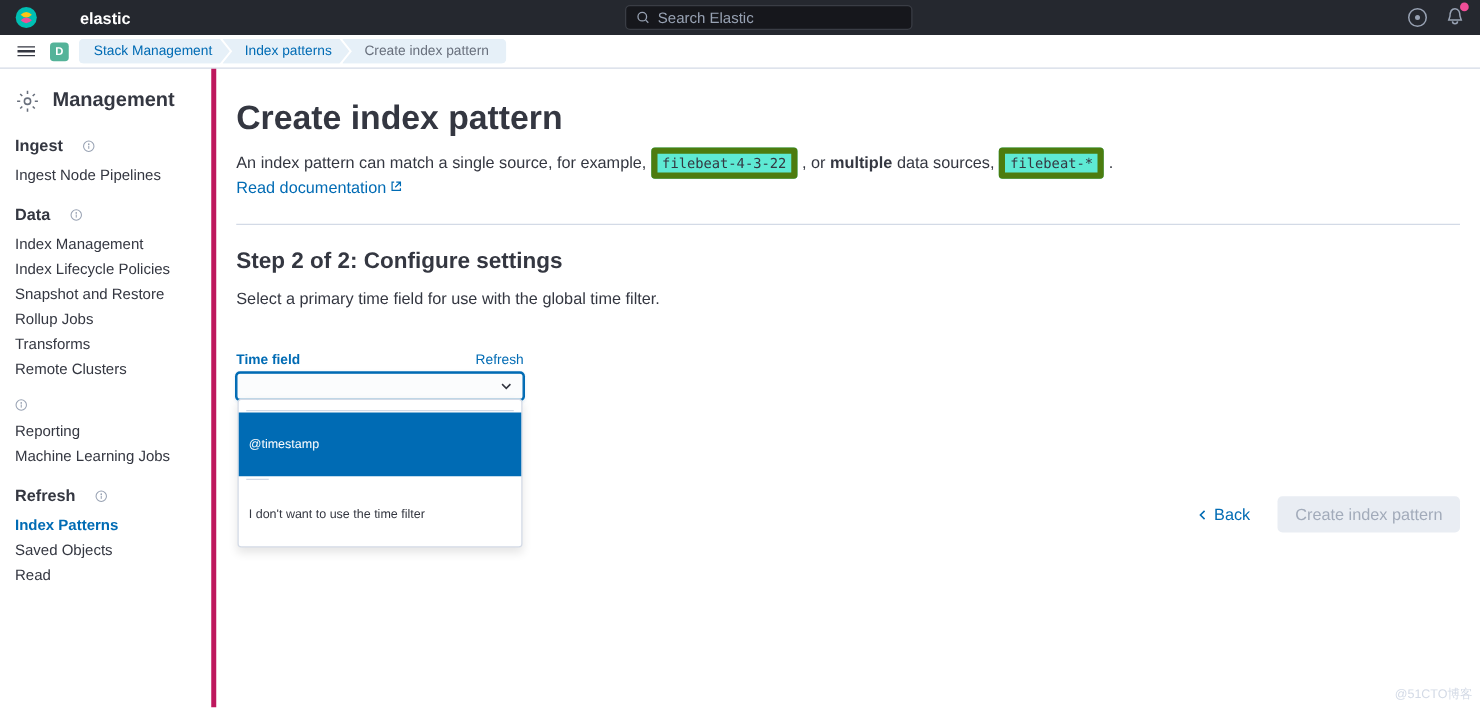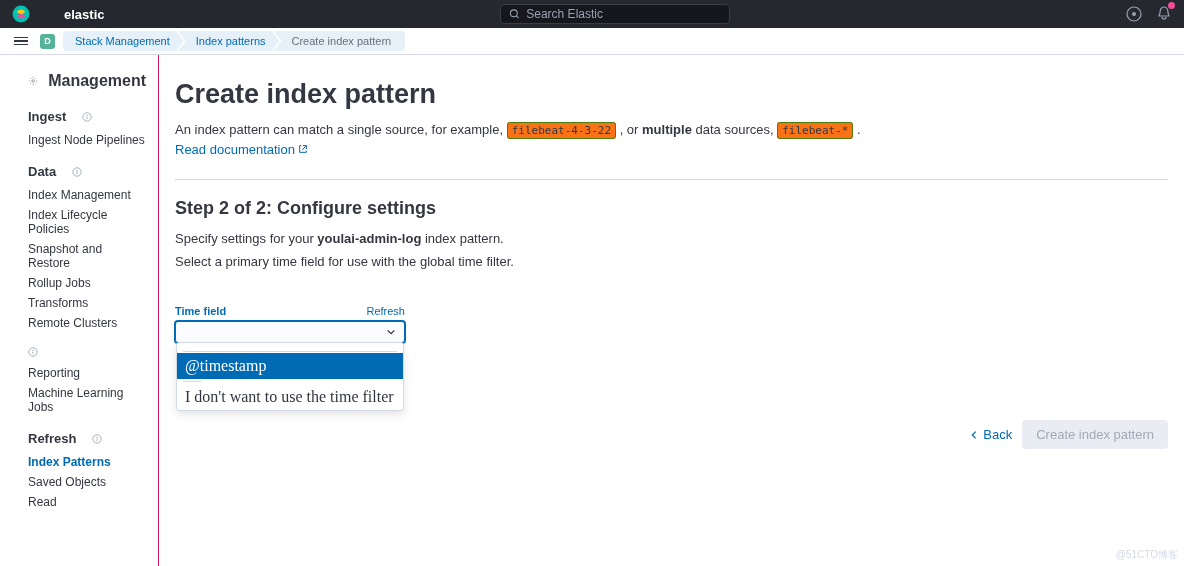--- a/index.html
+++ b/index.html
@@ -22,56 +22,56 @@
     .sub-header { height: 27px; background: #fff; border-bottom: 1px solid #d3dae6; display: flex; align-items: center; padding: 0 10px; gap: 8px; }
     .hamburger { display: flex; flex-direction: column; gap: 2px; cursor: pointer; padding: 4px; }
     .hamburger span { width: 14px; height: 1.5px; background: #343741; }
     .user-avatar { width: 15px; height: 15px; background: #54b399; border-radius: 3px; color: #fff; display: flex; align-items: center; justify-content: center; font-size: 9px; font-weight: 600; }
     .breadcrumb { display: flex; align-items: center; }
     .breadcrumb-item { position: relative; padding: 4px 14px 4px 18px; font-size: 11px; color: #006bb4; background: #e6f0f8; clip-path: polygon(0 0, calc(100% - 8px) 0, 100% 50%, calc(100% - 8px) 100%, 0 100%, 8px 50%); margin-left: -6px; cursor: pointer; }
     .breadcrumb-item:first-child { clip-path: polygon(0 0, calc(100% - 8px) 0, 100% 50%, calc(100% - 8px) 100%, 0 100%); margin-left: 0; padding-left: 12px; border-radius: 4px 0 0 4px; }
     .breadcrumb-item:last-child { color: #69707d; clip-path: polygon(0 0, 100% 0, 100% 100%, 0 100%, 8px 50%); border-radius: 0 4px 4px 0; }
     
     .main-layout { display: flex; height: calc(100vh - 55px); }
-    .sidebar { width: 143px; border-right: 1px solid #be185d; padding: 16px 12px; overflow-y: auto; margin-left: 16px; }
+    .sidebar { width: 173px; border-right: 4px solid #be185d; padding: 16px 12px; overflow-y: auto; }
     .sidebar-header { display: flex; align-items: center; gap: 10px; margin-bottom: 18px; }
     .sidebar-header-icon { width: 20px; height: 20px; }
     .sidebar-header-title { font-size: 16px; font-weight: 600; }
     .section-head { display: flex; align-items: center; gap: 16px; font-weight: 600; font-size: 13px; margin-top: 14px; margin-bottom: 6px; }
     .section-head svg { width: 10px; height: 10px; }
     .section-item { font-size: 12px; color: #343741; padding: 3px 0; cursor: pointer; }
     .section-item.active { color: #006bb4; font-weight: 700; }
     
     .content { flex: 1; padding: 24px 16px 24px 16px; overflow-y: auto; }
     .page-title { font-size: 27px; font-weight: 700; margin-bottom: 10px; }
     .page-desc { font-size: 13px; color: #343741; line-height: 1.5; }
-    .page-desc code { background: #f97316; border: 1px solid #4d7c0f; border-radius: 3px; padding: 1px 4px; font-family: Menlo, Consolas, monospace; font-size: 11px; }
+    .page-desc code { background: #5eead4; border: 5px solid #4d7c0f; border-radius: 3px; padding: 1px 4px; font-family: Menlo, Consolas, monospace; font-size: 11px; }
     .page-desc strong { font-weight: 700; }
     .doc-link { color: #006bb4; text-decoration: none; display: inline-flex; align-items: center; gap: 3px; }
     .doc-link svg { width: 10px; height: 10px; }
     hr.divider { border: none; border-top: 1px solid #d3dae6; margin: 20px 0 18px 0; }
     .step-title { font-size: 18px; font-weight: 700; margin-bottom: 12px; }
     .step-desc { font-size: 13px; margin-bottom: 8px; }
     .step-desc strong { font-weight: 700; }
     .form-group { margin-top: 16px; width: 230px; }
     .form-label-row { display: flex; justify-content: space-between; align-items: center; margin-bottom: 4px; margin-top: 36px; }
     .form-label { font-size: 11px; color: #006bb4; font-weight: 600; }
     .refresh-link { font-size: 11px; color: #006bb4; cursor: pointer; }
     .select-box { position: relative; width: 100%; height: 22px; border: 1px solid #006bb4; border-radius: 3px; background: #fbfcfd; box-shadow: 0 0 0 1px #006bb4, 0 1px 3px rgba(0,107,180,0.2); display: flex; align-items: center; padding: 0 8px; cursor: pointer; }
     .select-box svg { margin-left: auto; width: 10px; height: 10px; }
     .dropdown { position: absolute; top: 100%; left: 0; right: 0; background: #fff; border: 1px solid #d3dae6; border-radius: 3px; box-shadow: 0 4px 8px rgba(0,0,0,0.1); z-index: 10; }
     .dropdown-divider-line { border-bottom: 1px solid #d3dae6; margin: 1px 6px; height: 8px; }
     .dropdown-sep { border-bottom: 1px solid #d3dae6; margin: 2px 6px; width: 18px; }
-    .dropdown-item { padding: 4px 8px; font-size: 16px; cursor: pointer; font-family: Liberation Serif, serif; }
+    .dropdown-item { padding: 20px 8px; font-size: 10px; cursor: pointer; }
     .dropdown-item.selected { background: #006bb4; color: #fff; }
     
     .advanced-toggle { margin-top: 44px; display: inline-flex; align-items: center; gap: 4px; font-size: 12px; color: #006bb4; cursor: pointer; opacity: 0.5; }
     .advanced-toggle svg { width: 10px; height: 10px; }
     
-    .footer-actions { display: flex; justify-content: flex-end; gap: 0; margin-top: 18px; }
+    .footer-actions { display: flex; justify-content: flex-end; gap: 12px; margin-top: 18px; }
     .btn-back { display: flex; align-items: center; gap: 4px; color: #006bb4; background: transparent; border: none; font-size: 13px; padding: 6px 10px; cursor: pointer; }
     .btn-back svg { width: 10px; height: 10px; }
     .btn-create { background: #e9edf3; color: #a2abba; border: none; border-radius: 4px; padding: 7px 14px; font-size: 13px; cursor: not-allowed; }
     
     .watermark { position: fixed; bottom: 4px; right: 6px; font-size: 10px; color: #d3dae6; }
   </style>
 </head>
 <body>
 
 <div class="top-header">
@@ -182,23 +182,20 @@
       <span>An index pattern can match a single source, for example, </span><code>filebeat-4-3-22</code><span> , or </span><strong>multiple</strong><span> data sources, </span><code>filebeat-*</code><span> .</span><br>
       <a class="doc-link">
           <span>Read documentation</span>
           <svg viewBox="0 0 12 12">
             <path d="M4 2 L2 2 L2 10 L10 10 L10 8 M6 2 L10 2 L10 6 M10 2 L5 7" fill="none" stroke="#006bb4" stroke-width="1.2"></path>
           </svg>
         </a>
     </p>
     <hr class="divider">
     <h2 class="step-title">Step 2 of 2: Configure settings</h2>
-    <p class="step-desc">
-      <span>Specify settings for your </span><strong>youlai-admin-log</strong><span> index pattern.</span>
-    </p>
     <p class="step-desc">Select a primary time field for use with the global time filter.</p>
 
     <div class="form-group">
       <div class="form-label-row">
         <span class="form-label">Time field</span>
         <span class="refresh-link">Refresh</span>
       </div>
       <div class="select-box">
         <span></span>
         <svg viewBox="0 0 12 12">

